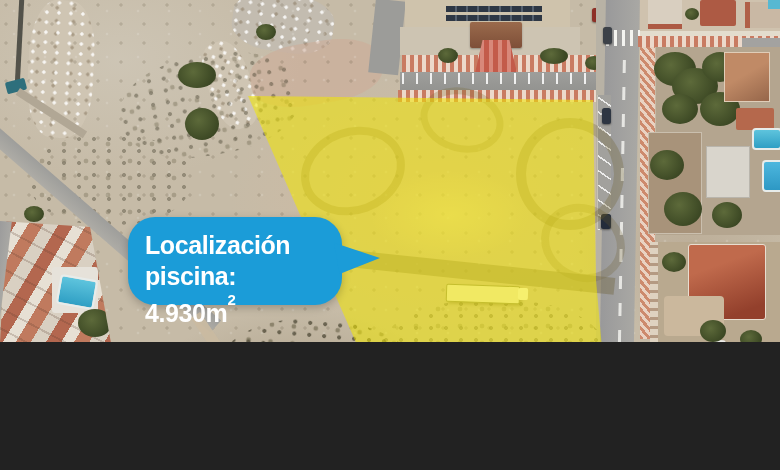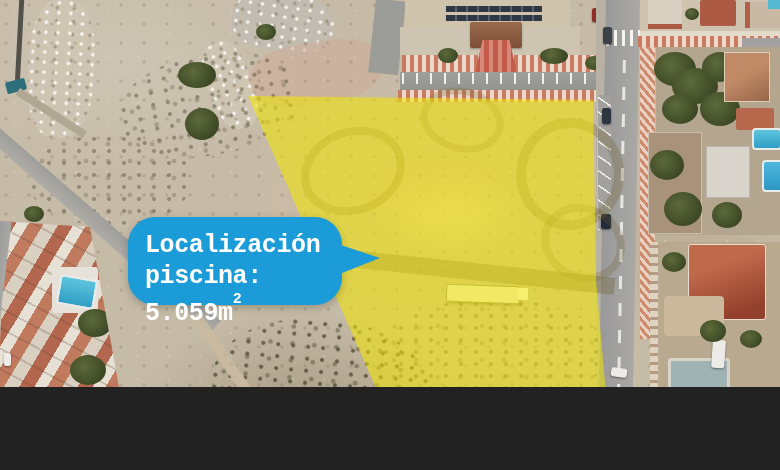--- a/index.html
+++ b/index.html
@@ -1,17 +1,17 @@
 <!DOCTYPE html>
 <html style="--bubble-color: #1b9cd8;"><head>
 <meta charset="utf-8">
 <style>
   html,body{margin:0;padding:0;background:#222;}
-  #stage{position:relative;width:780px;height:387px;overflow:hidden;
-         font-family:Liberation Mono, monospace;
+  #stage{position:relative;width:780px;height:342px;overflow:hidden;
+         font-family:Liberation Sans, sans-serif;
          background:#c6bba7;}
   .abs{position:absolute;}
   
   .terrain{left:0;top:0;width:780px;height:470px;
     background-image:
       radial-gradient(ellipse 300px 190px at 440px 200px, rgba(211,186,160,.85), rgba(211,186,160,0) 70%),
       radial-gradient(ellipse 260px 170px at 120px 60px, rgba(206,198,182,.9), rgba(206,198,182,0) 70%),
       radial-gradient(ellipse 240px 160px at 300px 420px, rgba(158,144,120,.75), rgba(158,144,120,0) 70%),
       radial-gradient(ellipse 200px 130px at 520px 445px, rgba(172,157,130,.6), rgba(172,157,130,0) 70%),
       radial-gradient(ellipse 170px 120px at 690px 250px, rgba(184,168,146,.7), rgba(184,168,146,0) 70%);}
@@ -170,17 +170,17 @@
   <div class="abs" style="left:312px;top:246px;width:305px;height:17px;transform:rotate(6deg);transform-origin:0 0;background:rgba(122,112,80,.5);"></div>
   <div class="abs" style="left:446px;top:285px;width:72px;height:16px;transform:rotate(2deg);background:#f0ecdc;border:1px solid #8f8d66;border-radius:2px;box-shadow:2px 2px 3px rgba(90,85,40,.4);"></div>
   <div class="abs" style="left:518px;top:288px;width:10px;height:12px;transform:rotate(2deg);background:#fbfaf4;border-radius:2px;"></div>
 
   <div class="abs" id="parcel-overlay" style="left:0;top:0;width:780px;height:470px;
               clip-path:polygon(248px 96px,593px 100px,596px 280px,606px 394px,588px 403px,386px 411px);
               background:#f3e800;opacity:.55;"></div>
 
   <div class="abs bubble" style="color: rgb(255, 255, 255);">
     <div>Localización</div>
-    <div><span>piscina: 5.059m</span><sup>2</sup></div>
+    <div><span>piscina: 4.930m</span><sup>2</sup></div>
     <div class="tail"></div>
   </div>
 
 </div>
 
 </body></html>

